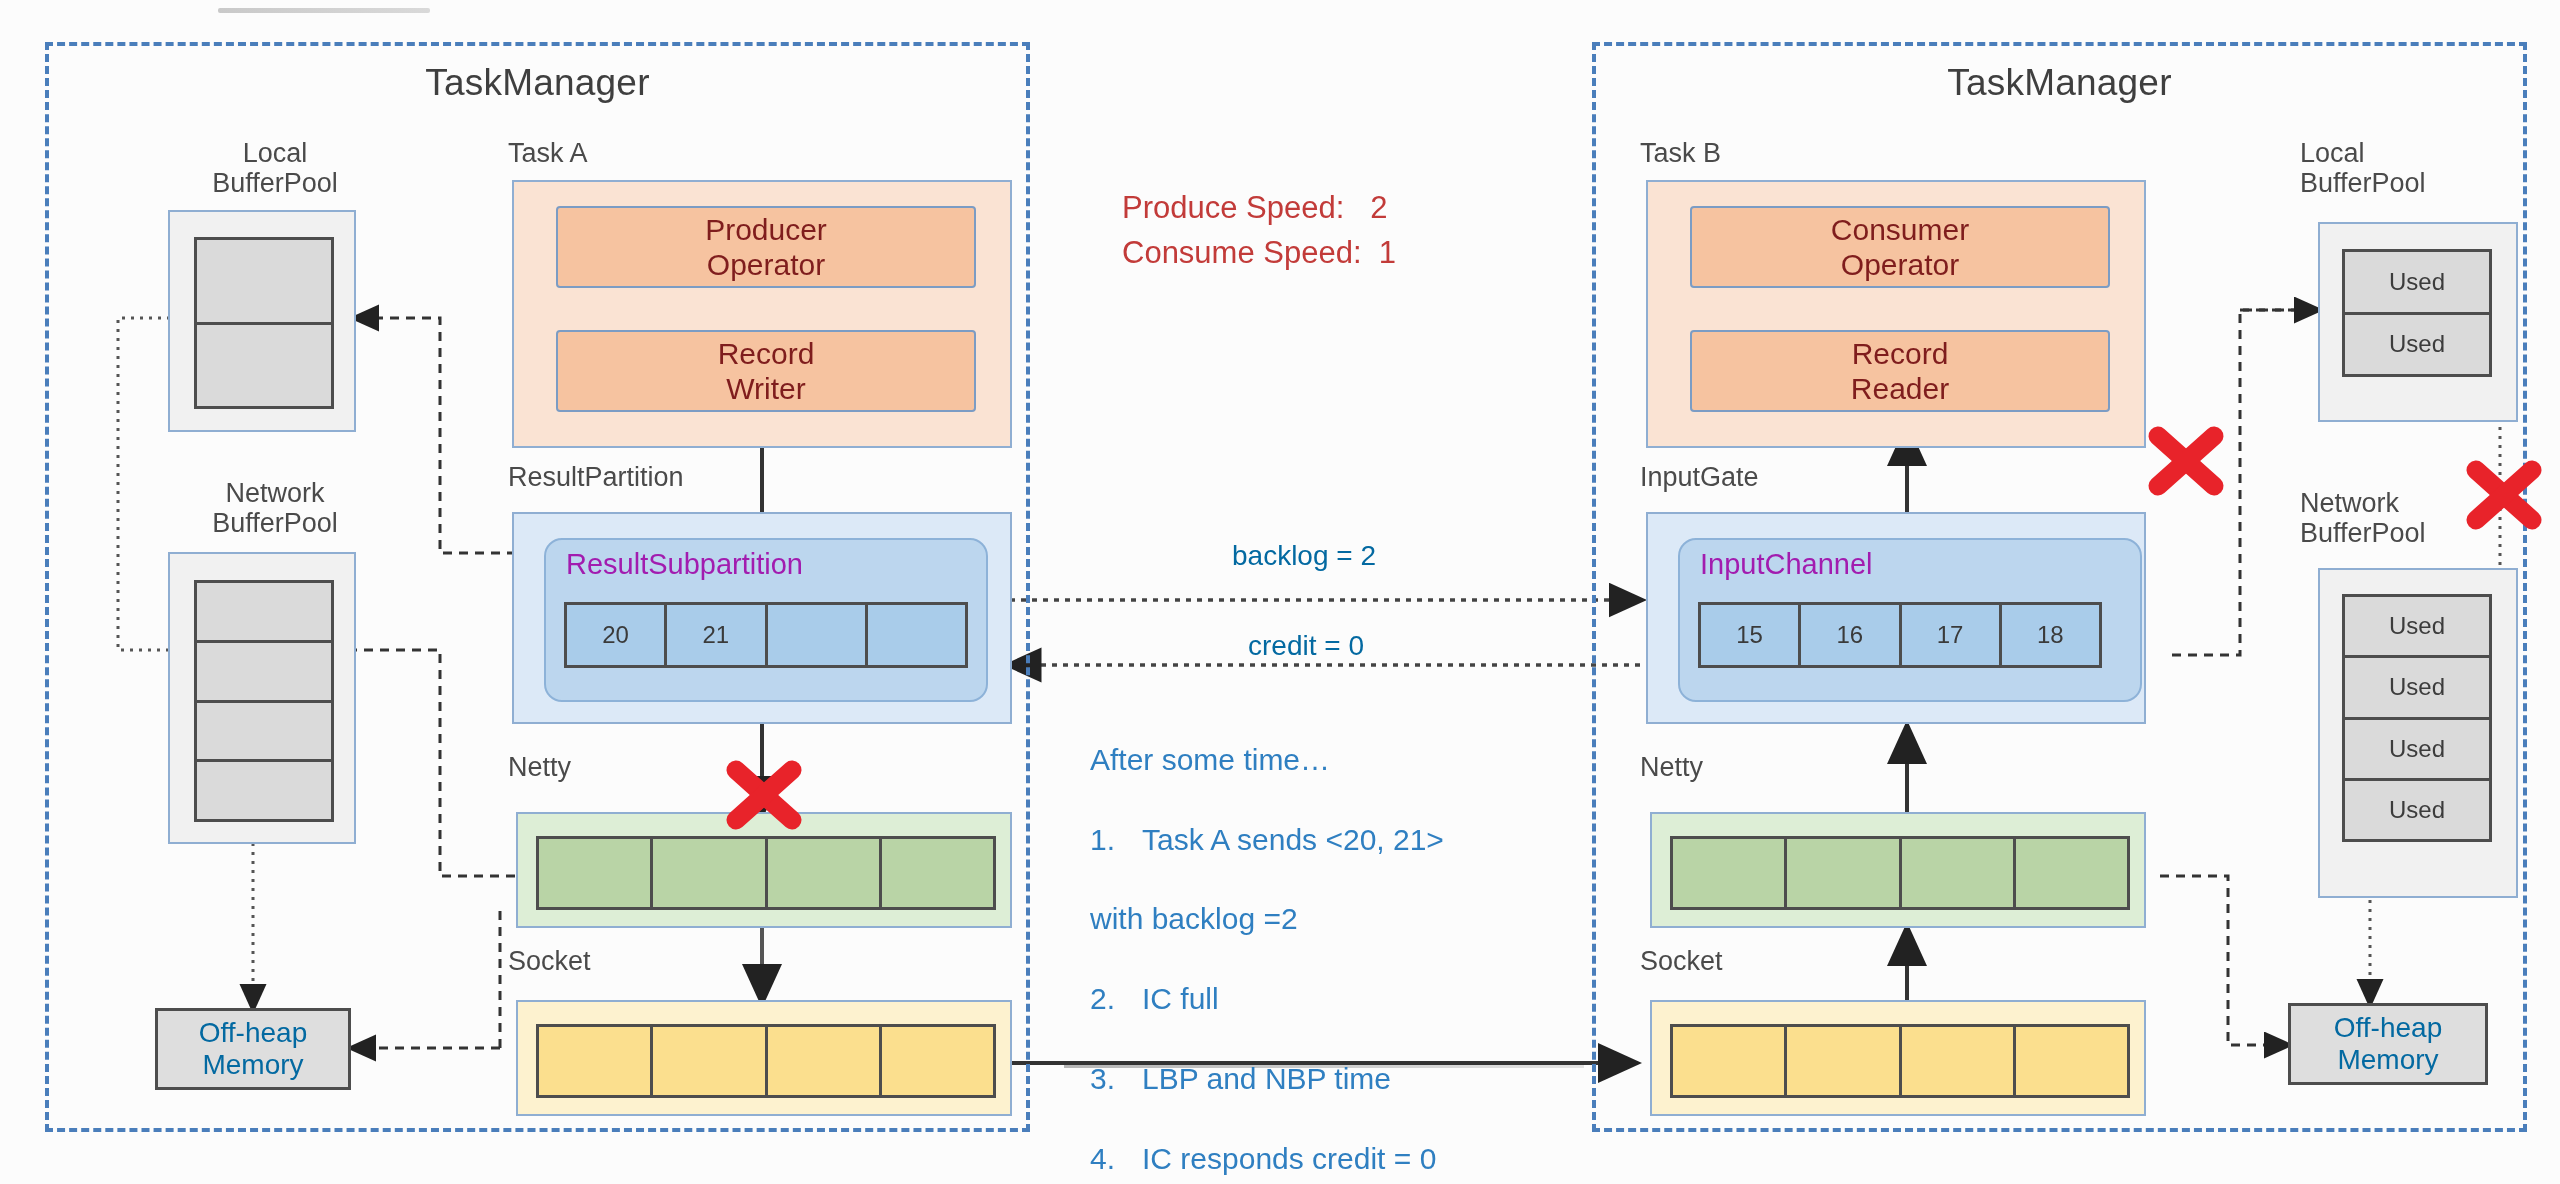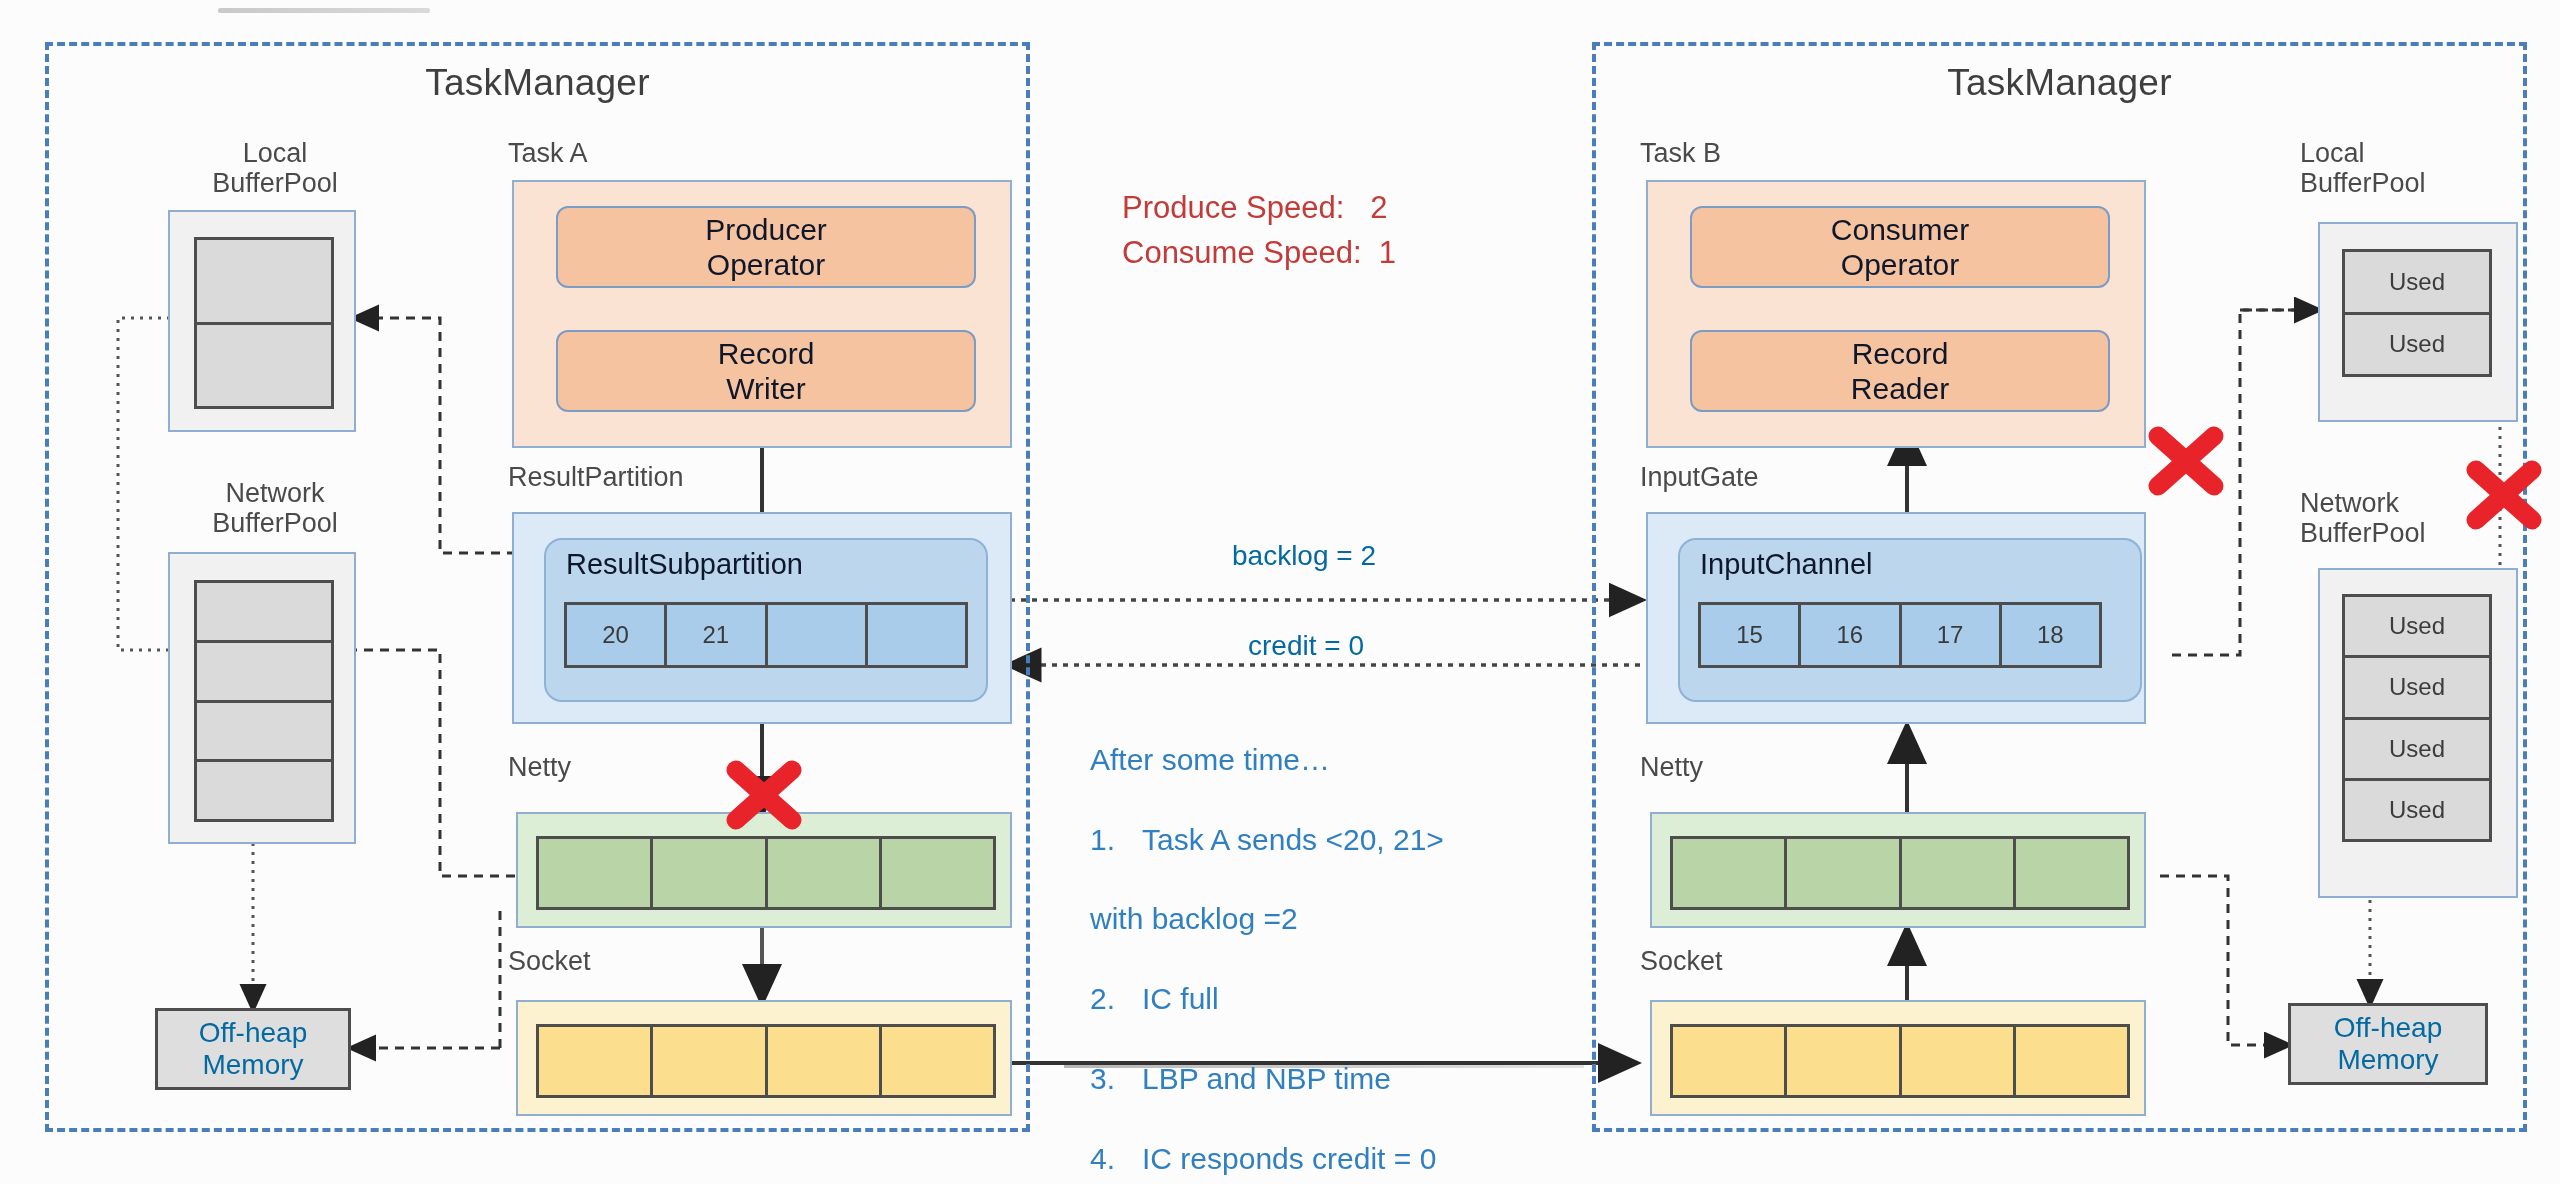--- a/index.html
+++ b/index.html
@@ -78,46 +78,46 @@
 
   
   .task-outer {
     background: #fae3d3;
     border: 2px solid #8faed2;
   }
   .op-box {
     position: absolute;
     background: #f6c3a0;
     border: 2px solid #7b9cc4;
-    border-radius: 12px;
+    border-radius: 4px;
     display: flex;
     flex-direction: column;
     align-items: center;
     justify-content: center;
     font-size: 30px;
-    color: #0f172a;
+    color: #7f1d1d;
     line-height: 1.18;
     text-align: center;
   }
 
   
   .rp-outer {
     background: #dce9f7;
     border: 2px solid #8faed2;
   }
   .rp-inner {
     position: absolute;
     background: #bcd6ee;
     border: 2px solid #8db2d8;
     border-radius: 18px;
   }
   .rp-label {
     position: absolute;
     font-size: 29px;
-    color: #0f172a;
+    color: #a21caf;
     white-space: nowrap;
     text-align: center;
   }
   .slot-row {
     position: absolute;
     display: flex;
     border: 3px solid #4d4d4d;
     box-sizing: border-box;
   }
   .slot {

